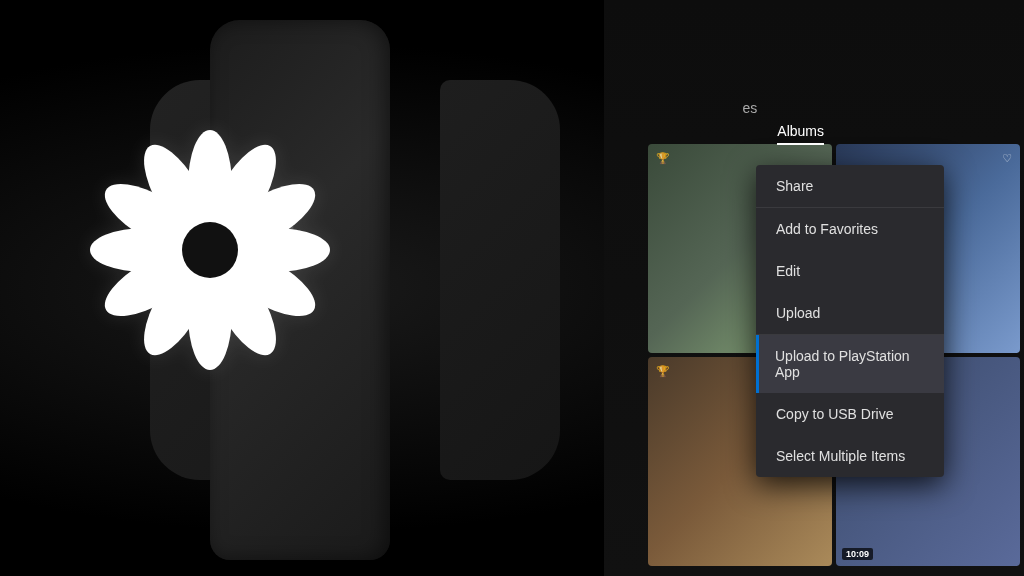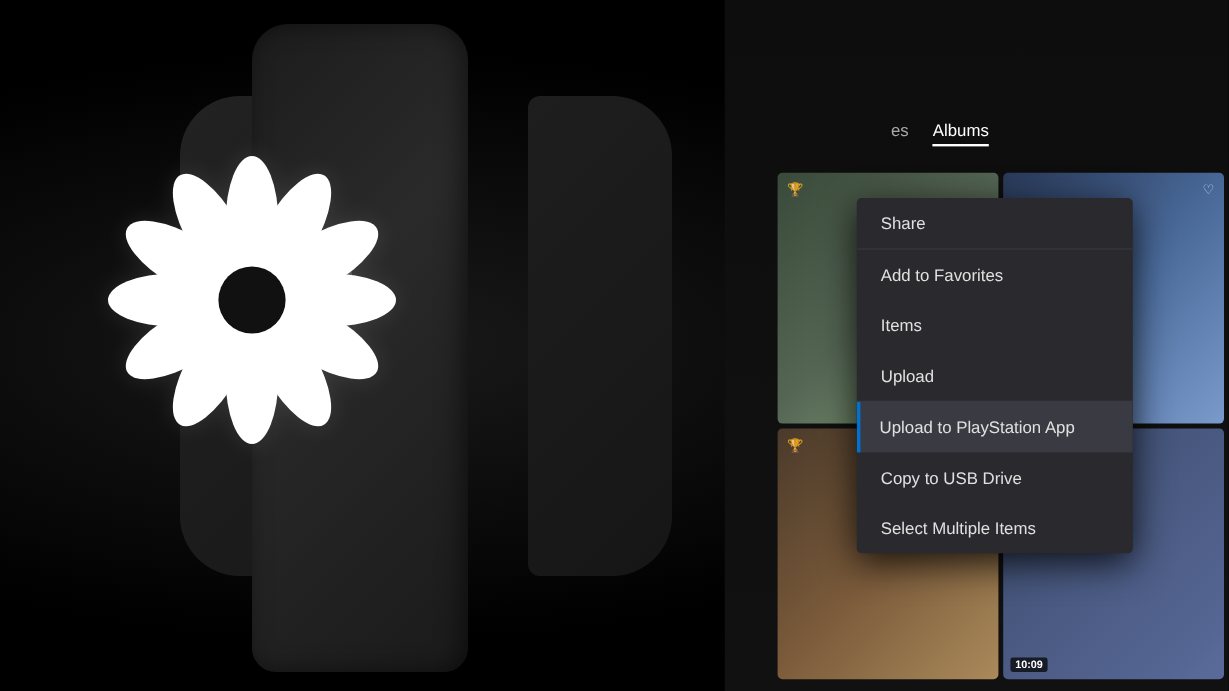--- a/index.html
+++ b/index.html
@@ -104,20 +104,21 @@
     .tab-item {
       color: #aaa;
       font-size: 14px;
       cursor: pointer;
       padding-bottom: 4px;
     }
 
     .tab-item.active {
       color: #fff;
       border-bottom: 2px solid #fff;
+      margin-top: 23px;
     }
 
     
     .thumb-grid {
       position: absolute;
       right: 0;
       top: 140px;
       width: 380px;
       height: 430px;
       z-index: 3;
@@ -176,21 +177,21 @@
       padding: 1px 4px;
       border-radius: 2px;
       font-weight: bold;
     }
 
     
     .context-menu {
       position: absolute;
       top: 165px;
       right: 80px;
-      width: 230px;
+      width: 188px;
       background: #2a2a2e;
       border-radius: 4px;
       z-index: 20;
       overflow: hidden;
       box-shadow: 0 8px 30px rgba(0,0,0,0.8);
     }
 
     .menu-item {
       padding: 13px 20px;
       color: #e0e0e0;
@@ -280,21 +281,21 @@
 </div>
 
 <div class="context-menu">
   <div class="menu-item divider-after">
     <span>Share</span>
   </div>
   <div class="menu-item">
     <span>Add to Favorites</span>
   </div>
   <div class="menu-item">
-    <span>Items</span>
+    <span>Edit</span>
   </div>
   <div class="menu-item divider-after">
     <span>Upload</span>
   </div>
   <div class="menu-item highlighted">
     <span>Upload to PlayStation App</span>
   </div>
   <div class="menu-item">
     <span>Copy to USB Drive</span>
   </div>

